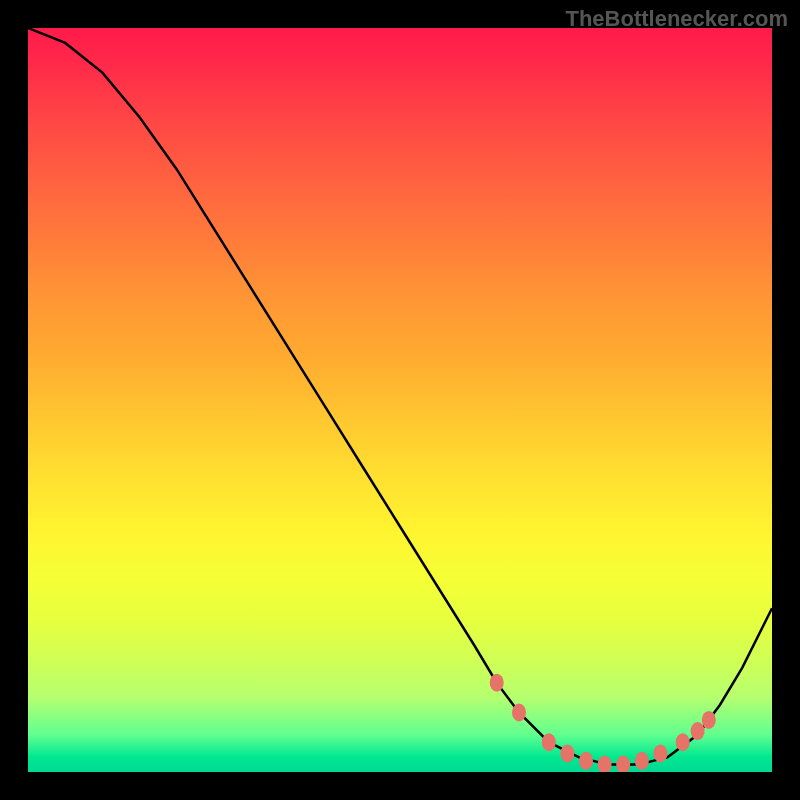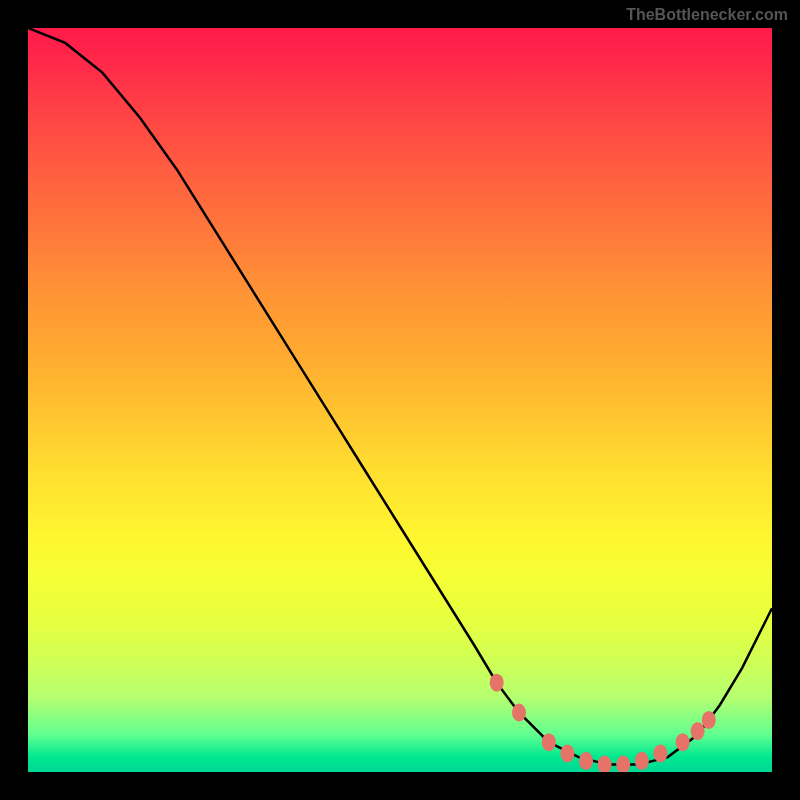--- a/index.html
+++ b/index.html
@@ -1,17 +1,17 @@
 <!DOCTYPE html>
 <html><head>
 <meta charset="utf-8">
 <style>
   * { margin: 0; padding: 0; box-sizing: border-box; }
   body { width: 800px; height: 800px; background: #000; position: relative; font-family: Arial, sans-serif; }
-  .watermark { position: absolute; top: 6px; right: 12px; color: #555; font-size: 16px; font-weight: bold; z-index: 10; }
+  .watermark { position: absolute; top: 6px; right: 12px; color: #555; font-size: 22px; font-weight: bold; z-index: 10; }
   .chart-border { position: absolute; top: 0; left: 0; width: 800px; height: 800px; border: 28px solid #000; }
   .chart-area { position: absolute; top: 28px; left: 28px; width: 744px; height: 744px; }
   .gradient-bg { width: 100%; height: 100%; background: linear-gradient(to bottom,
     #ff1a4a 0%,
     #ff2a4a 5%,
     #ff4545 12%,
     #ff6040 20%,
     #ff7a3a 28%,
     #ff9535 36%,
     #ffaa30 44%,

